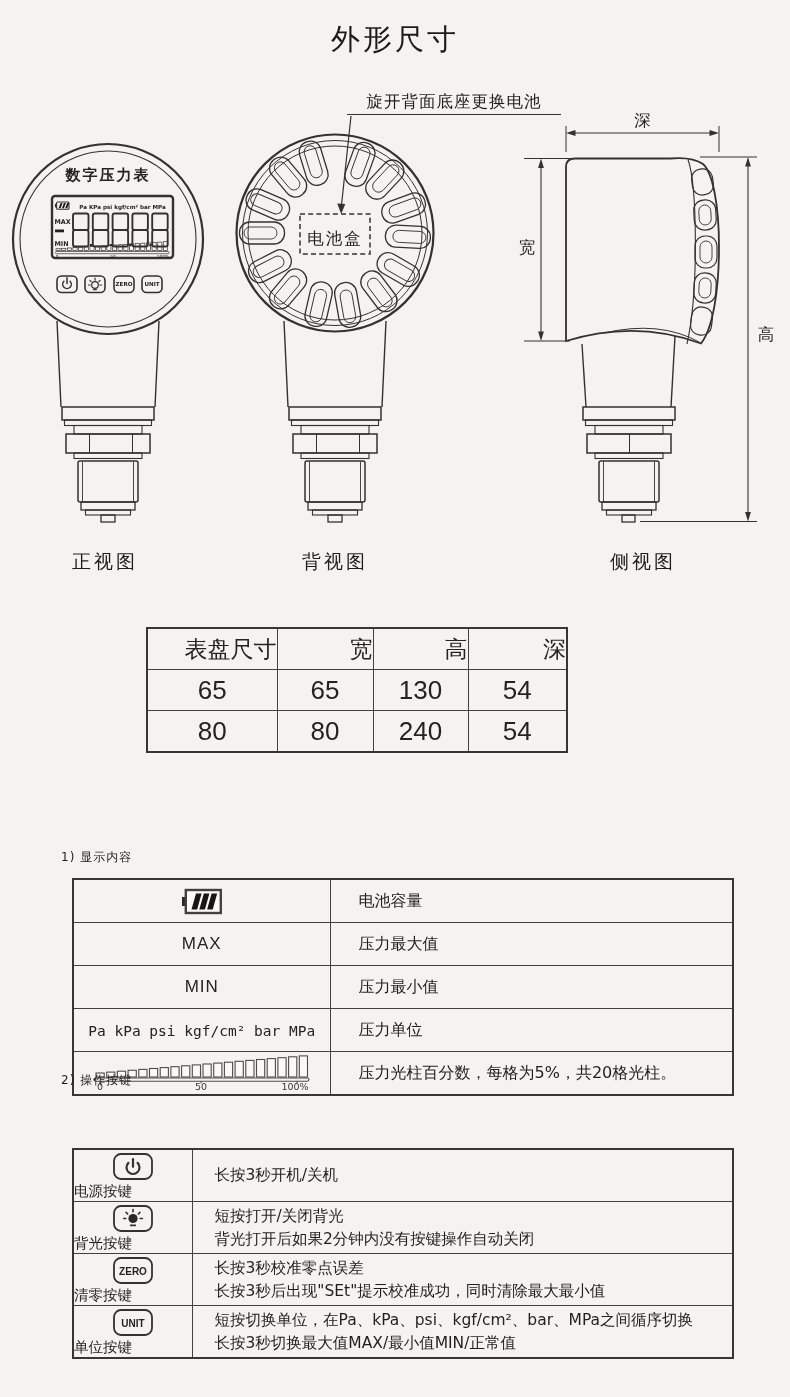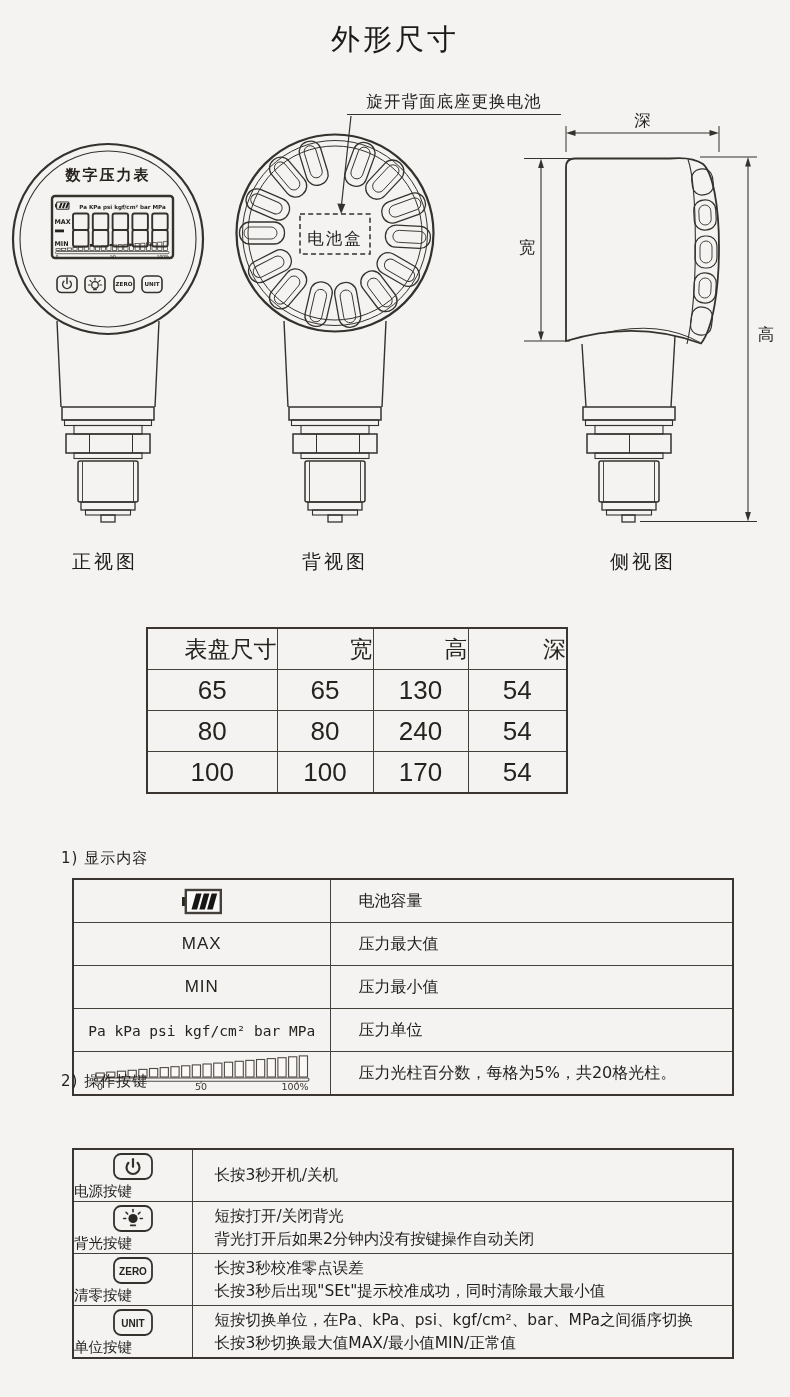--- a/index.html
+++ b/index.html
@@ -4,21 +4,21 @@
 <style>
   html,body{margin:0;padding:0;}
   body{
     width:790px;height:1397px;position:relative;overflow:hidden;
     background:#f4f3f1;
     font-family:"DejaVu Sans","Liberation Sans",sans-serif;
     color:#232019;
   }
   svg{display:block;}
   .diagram{position:absolute;left:0;top:0;}
-  .sec-title{position:absolute;left:61px;font-size:15px;color:#211f1d;letter-spacing:1px;}
+  .sec-title{position:absolute;left:61px;font-size:12px;color:#211f1d;letter-spacing:1px;}
   #sec1-title{top:849px;}
   #sec2-title{top:1072px;}
   table{border-collapse:collapse;position:absolute;table-layout:fixed;background:transparent;}
   td,th{border:1.5px solid #45403a;padding:0;vertical-align:middle;}
   table{border:2px solid #3a3530;}
   
   #size-table{left:146px;top:627px;width:421px;}
   #size-table th{height:40px;font-size:23px;font-weight:500;text-align:right;color:#26231f;}
   #size-table td{height:40px;font-size:26px;font-weight:400;text-align:center;color:#26231f;font-family:"Liberation Sans",sans-serif;}
   
@@ -333,26 +333,20 @@
   <tr>
     <td>65</td>
     <td>65</td>
     <td>130</td>
     <td>54</td>
   </tr>
   <tr>
     <td>80</td>
     <td>80</td>
     <td>240</td>
-    <td>54</td>
-  </tr>
-  <tr>
-    <td>100</td>
-    <td>100</td>
-    <td>170</td>
     <td>54</td>
   </tr>
 </tbody>
   </table>
 
 <div class="sec-title" id="sec1-title">1) 显示内容</div>
 
 <table id="display-table">
   <colgroup>
       <col style="width:257px">

